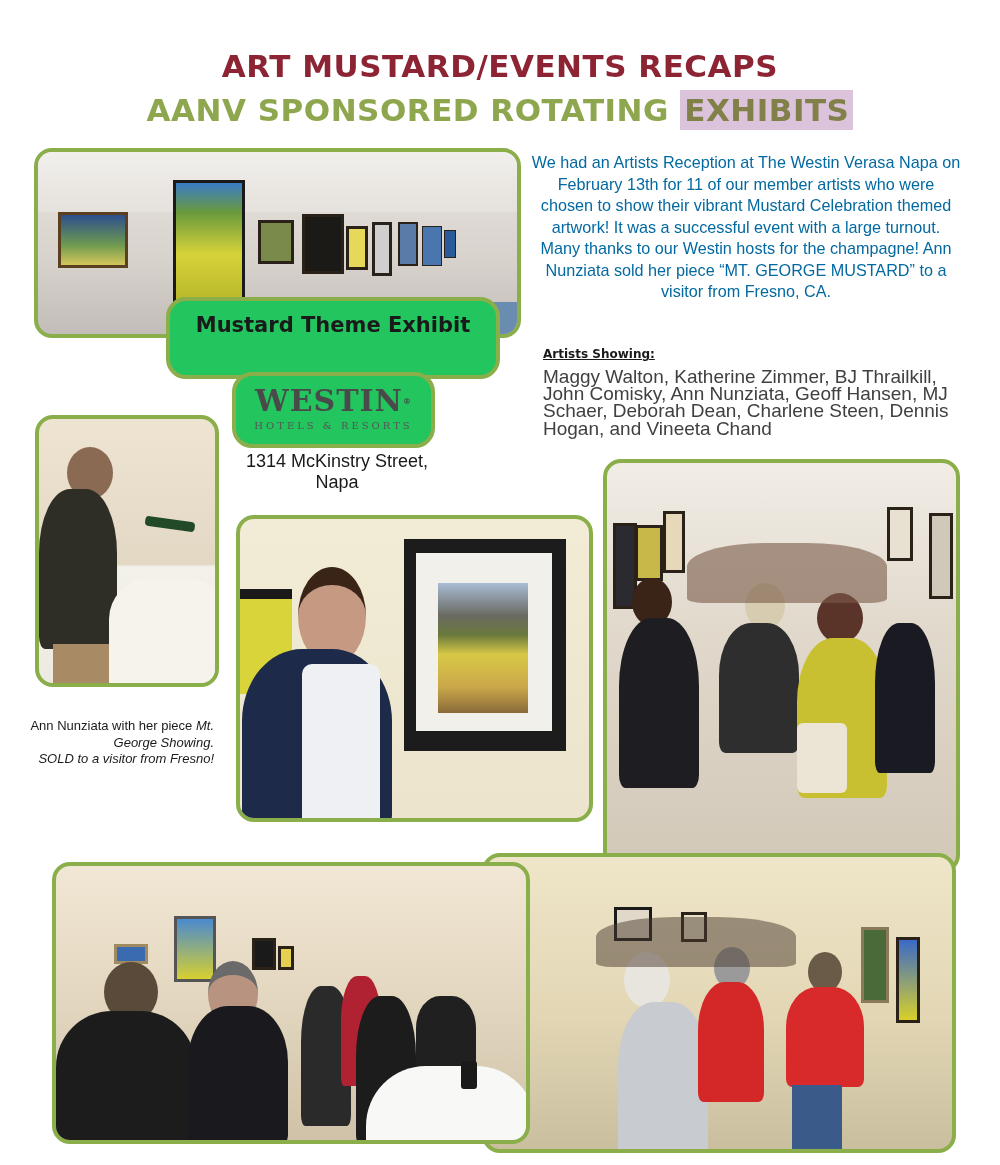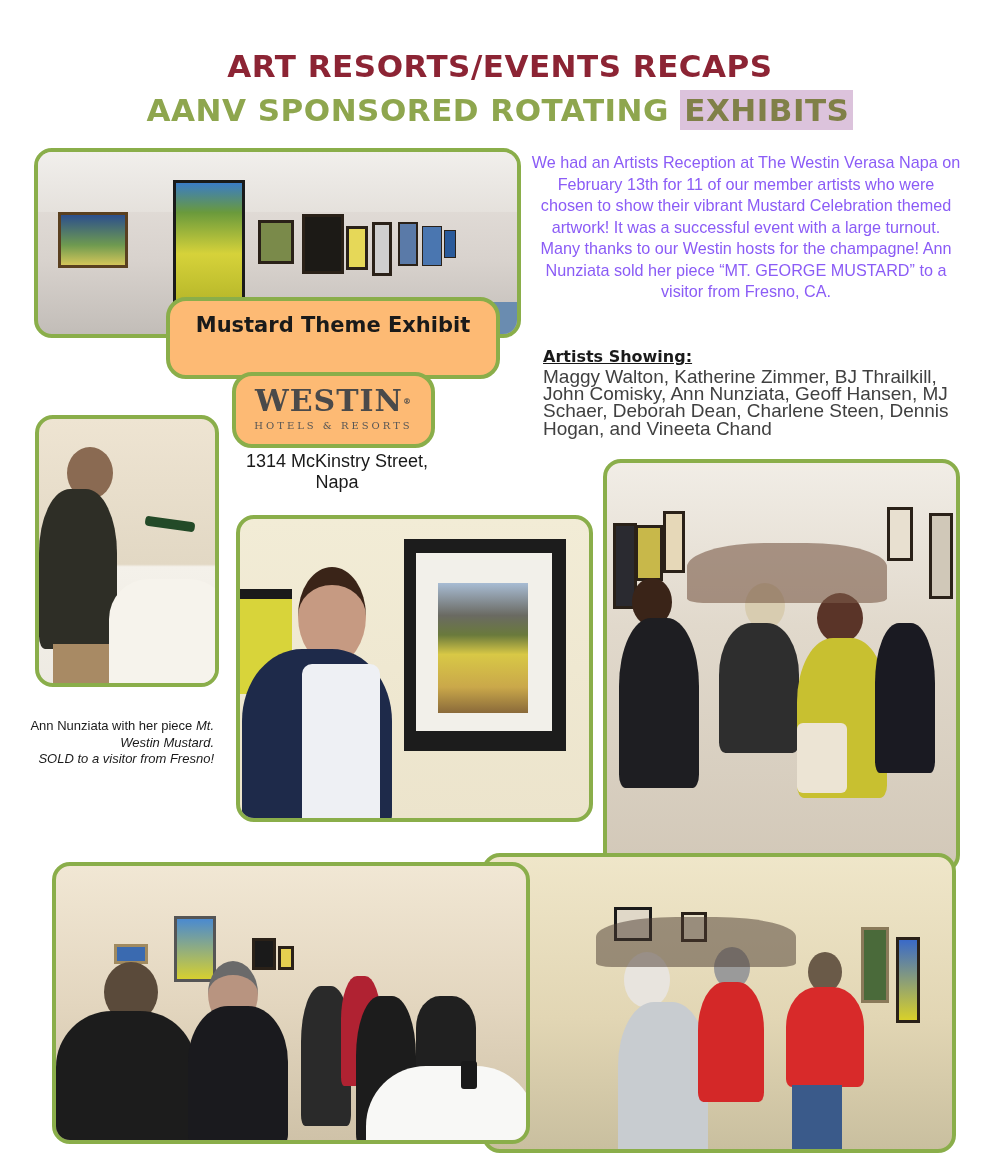--- a/index.html
+++ b/index.html
@@ -54,21 +54,21 @@
     z-index: 3;
   }
   .ph-crowd3 {
     left: 482px; top: 853px; width: 474px; height: 300px;
     background: linear-gradient(180deg,#efe6c9 0%,#e2d6b4 55%,#c9bf9f 100%);
     z-index: 2;
   }
   .person { position:absolute; border-radius: 40% 40% 8% 8%; }
   .head { position:absolute; border-radius:50%; }
   .label-box {
-    background: #fdba74; border: 4px solid #8aae4a; border-radius: 20px;
+    background: #22c55e; border: 4px solid #8aae4a; border-radius: 20px;
     box-sizing: border-box; text-align: center;
   }
   .exhibit-box {
     left: 166px; top: 297px; width: 334px; height: 82px; z-index: 5;
     font-family: "DejaVu Sans", sans-serif; font-weight: bold;
     font-size: 21px; line-height: 27px; padding-top: 11px; color: #1a1a1a;
   }
   .westin-box {
     left: 232px; top: 372px; width: 203px; height: 76px; z-index: 6;
   }
@@ -81,42 +81,42 @@
     font-family: "DejaVu Serif", serif; font-size: 10px; letter-spacing: 3px;
     color: #555; margin-top: 2px;
   }
   .address {
     left: 222px; top: 451px; width: 230px; text-align: center;
     font-family: "Liberation Sans", sans-serif; font-size: 18px; color: #1a1a1a;
   }
   .body-text {
     left: 530px; top: 152px; width: 432px; text-align: center;
     font-family: "Liberation Sans", sans-serif; font-size: 16.2px; line-height: 21.5px;
-    color: #8b5cf6;
+    color: #0369a1;
   }
   .artists-h {
     left: 543px; top: 347px; font-family: "DejaVu Sans", sans-serif;
-    font-weight: bold; font-size: 16px; text-decoration: underline; color:#1a1a1a;
+    font-weight: bold; font-size: 12px; text-decoration: underline; color:#1a1a1a;
   }
   .artists-list {
     left: 543px; top: 368px; width: 420px;
     font-family: "Liberation Sans", sans-serif; font-size: 19px; line-height: 17.2px;
     color: #404040;
   }
   .caption {
     left: 30px; top: 718px; width: 184px; text-align: right;
     font-family: "Liberation Sans", sans-serif; font-size: 13px; line-height: 16.5px;
     color: #1a1a1a;
   }
   .caption i { font-style: italic; }
 </style>
 </head>
 <body>
 
-<div class="abs title1">ART RESORTS/EVENTS RECAPS</div>
+<div class="abs title1">ART MUSTARD/EVENTS RECAPS</div>
 <div class="abs title2">
   <span>AANV SPONSORED ROTATING </span><span class="hl">EXHIBITS</span>
 </div>
 
 <div class="abs photo ph-hall1">
   <div class="ceil"></div>
   <div class="art" style="left:20px;top:60px;width:64px;height:50px;background:linear-gradient(180deg,#2c4f8c,#6e9a50 60%,#d4c65a);border-color:#5a4020;"></div>
   <div class="art" style="left:135px;top:28px;width:66px;height:118px;background:linear-gradient(180deg,#3a7cc6 0%,#6a9a3c 25%,#d6d23a 60%,#b8b82a 100%);border-color:#1a1a1a;"></div>
   <div class="art" style="left:220px;top:68px;width:30px;height:38px;background:#7a8a4a;"></div>
   <div class="art" style="left:264px;top:62px;width:36px;height:54px;background:#1c1a16;"></div>
@@ -144,21 +144,21 @@
 
 <div class="abs photo ph-pour">
   <div class="head" style="left:28px;top:28px;width:46px;height:52px;background:#8a6a52;"></div>
   <div class="person" style="left:0px;top:70px;width:78px;height:160px;background:#2e2e26;"></div>
   <div style="position:absolute;left:14px;top:225px;width:60px;height:50px;background:#a88a64;"></div>
   <div style="position:absolute;left:106px;top:100px;width:50px;height:10px;background:#234a28;border-radius:4px;transform:rotate(8deg);"></div>
   <div style="position:absolute;left:70px;top:160px;width:120px;height:120px;background:#f6f3ec;border-radius:40px 40px 0 0;"></div>
 </div>
 
 <div class="abs caption">
-  <span>Ann Nunziata with her piece </span><i>Mt. Westin Mustard.</i><br>
+  <span>Ann Nunziata with her piece </span><i>Mt. George Showing.</i><br>
   <i>SOLD to a visitor from Fresno!</i>
 </div>
 
 <div class="abs photo ph-ann">
   <div style="position:absolute;left:0;top:70px;width:52px;height:95px;background:#d8d43a;border-top:10px solid #1a1a1a;"></div>
   <div class="head" style="left:58px;top:48px;width:68px;height:80px;background:#c69a82;border-top:18px solid #3a2418;"></div>
   <div class="person" style="left:2px;top:130px;width:150px;height:180px;background:#1e2a4a;"></div>
   <div style="position:absolute;left:62px;top:145px;width:78px;height:160px;background:#eef0f4;border-radius:10px 10px 0 0;"></div>
   <div style="position:absolute;left:164px;top:20px;width:162px;height:212px;background:#1c1c1c;">
     <div style="position:absolute;left:12px;top:14px;width:136px;height:178px;background:#f2f0ea;">

